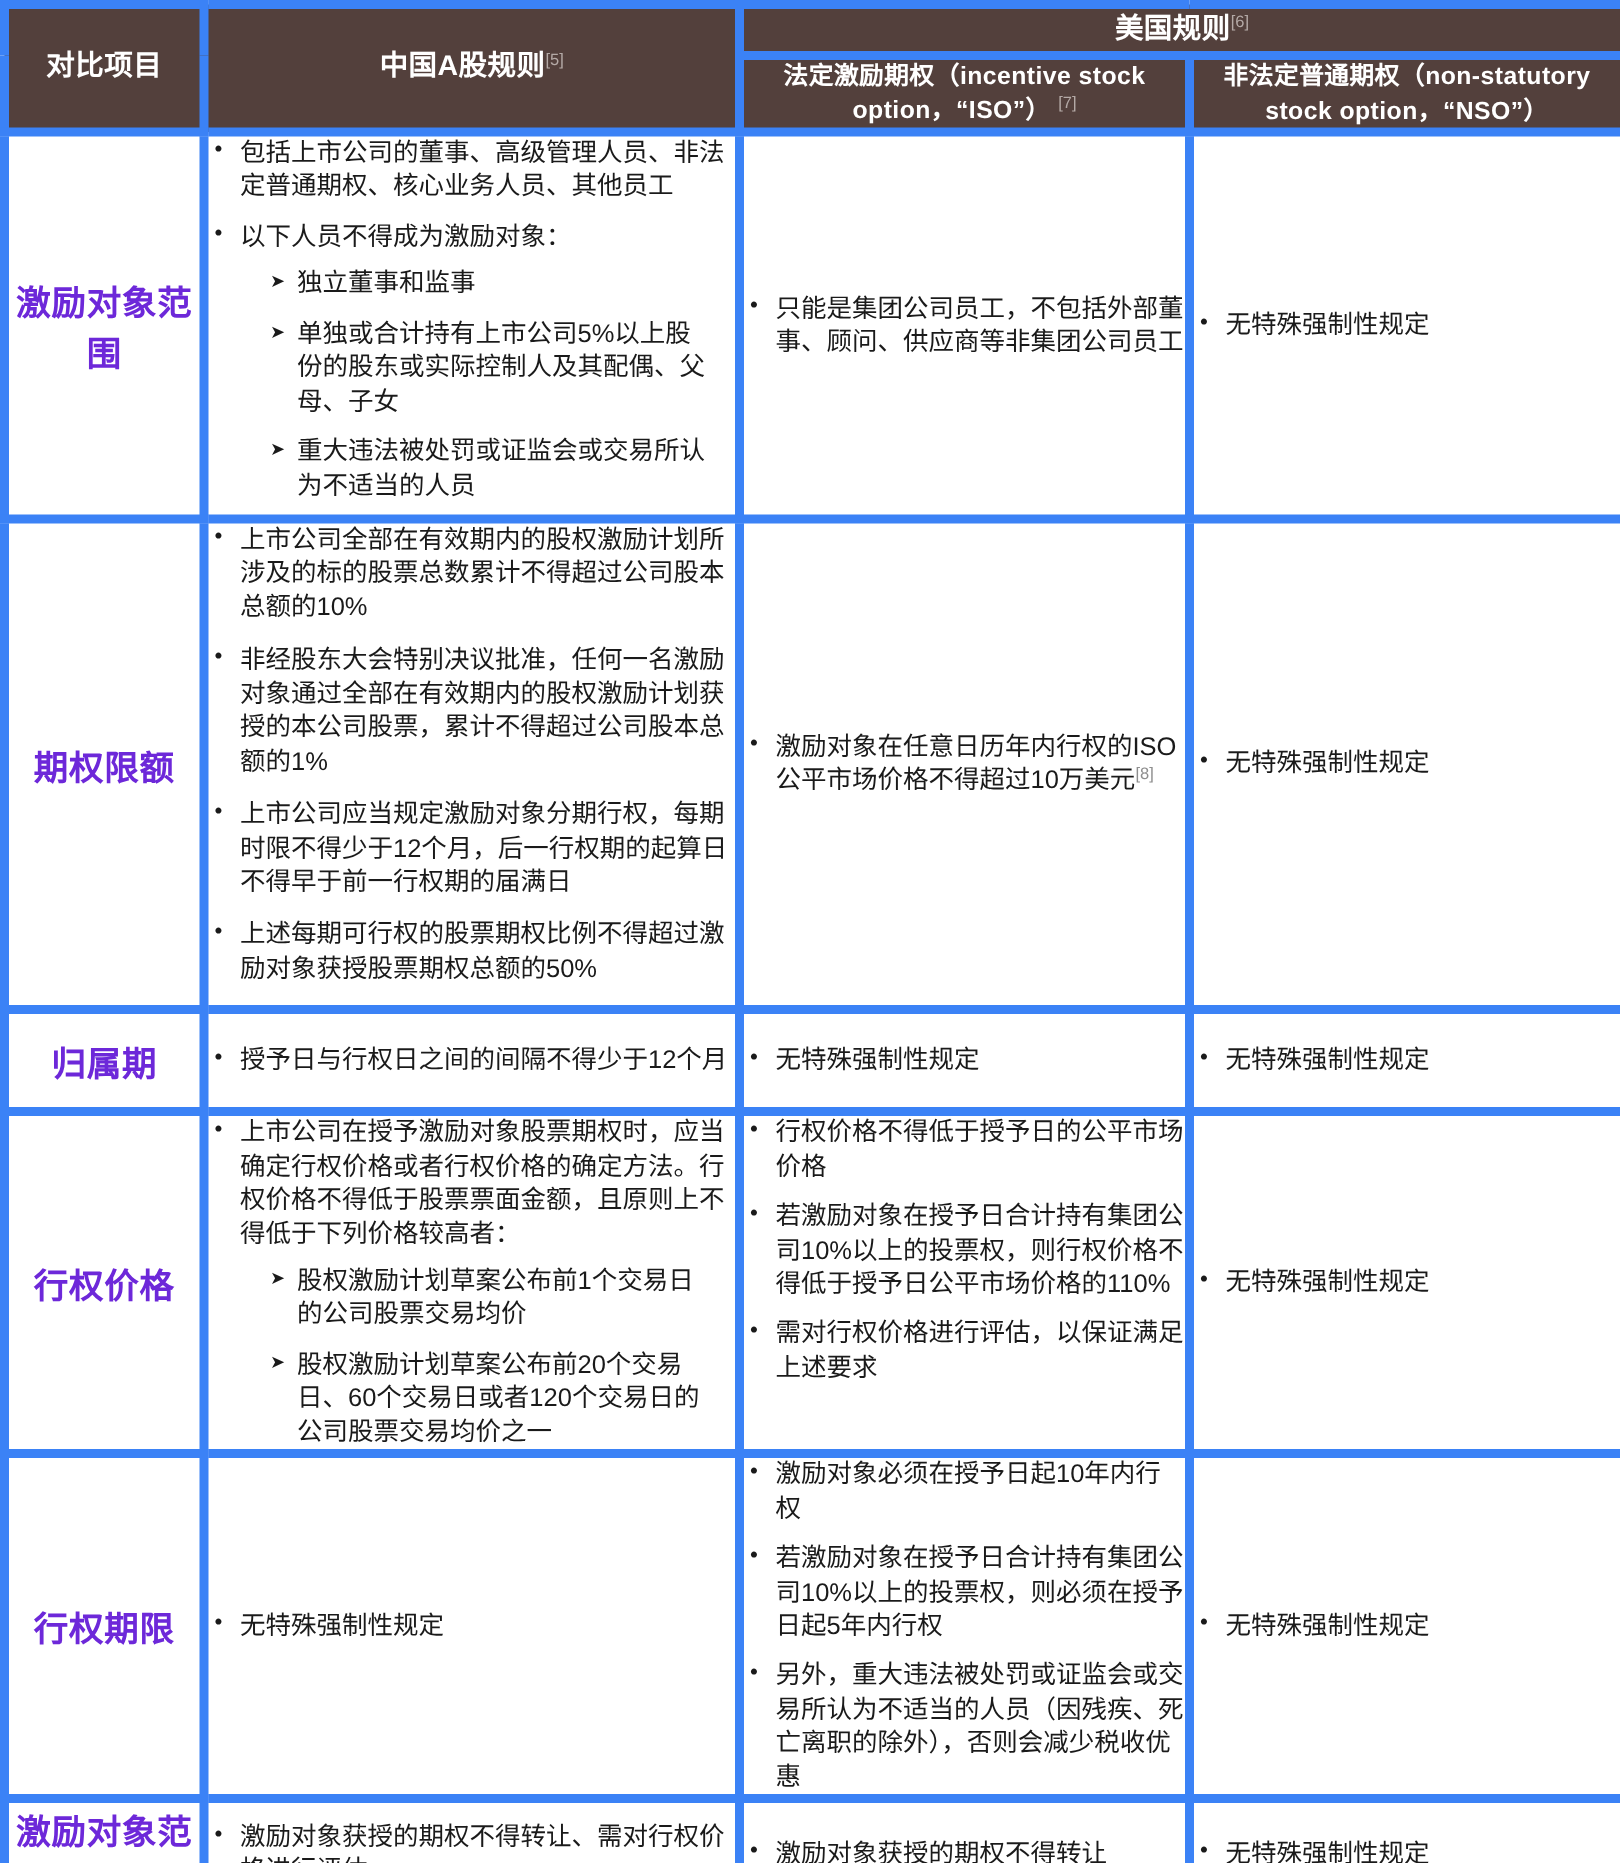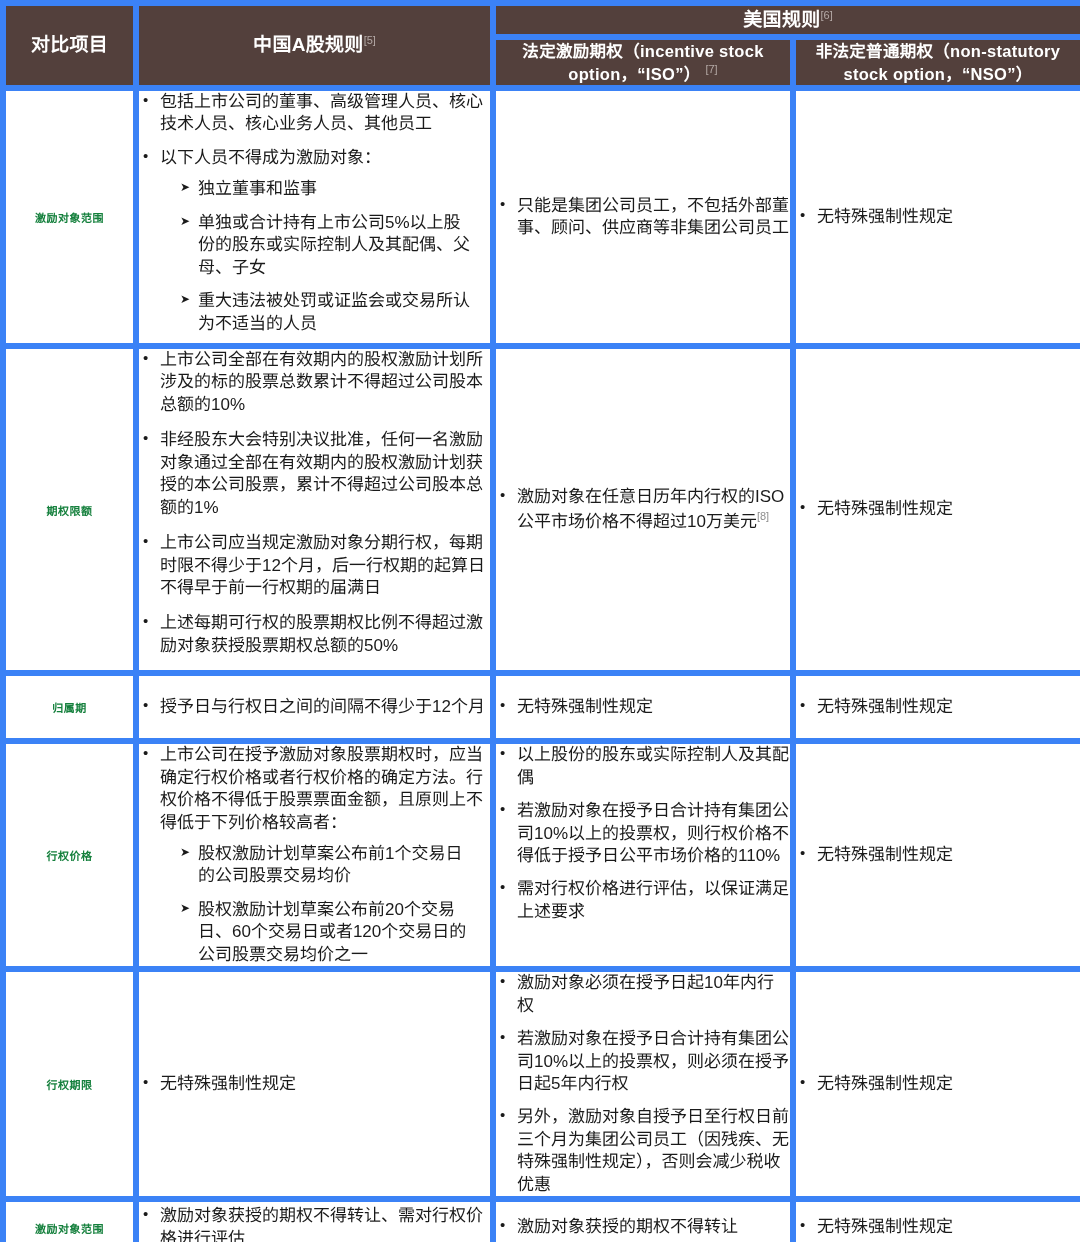--- a/index.html
+++ b/index.html
@@ -68,22 +68,22 @@
     font-weight: normal;
     color: #8e8e8e;
     vertical-align: super;
     letter-spacing: 0;
   }
 
   
   .rowlabel {
     text-align: center;
     font-weight: bold;
-    font-size: 11px;
-    color: #15803d;
+    font-size: 23px;
+    color: #6d28d9;
     letter-spacing: .5px;
     padding: 2px 2px;
   }
   .cell {
     padding: 10px 10px 10px 8px;
     font-size: 17px;
     line-height: 1.32;
     color: #1a1a1a;
   }
   .cell.mid { vertical-align: middle; }
@@ -164,21 +164,21 @@
         <span>非法定普通期权（non-statutory stock option，“NSO”）</span>
       </th>
     </tr>
   </thead>
   <tbody id="tbody">
       <tr style="height: 258px;">
         <td class="rowlabel">激励对象范围</td>
         <td class="cell topv">
           <ul class="bl">
             <li>
-              <span class="btxt">包括上市公司的董事、高级管理人员、核心技术人员、核心业务人员、其他员工</span>
+              <span class="btxt">包括上市公司的董事、高级管理人员、非法定普通期权、核心业务人员、其他员工</span>
             </li>
             <li>
               <span class="btxt">以下人员不得成为激励对象：</span>
               <ul class="sub">
                 <li>独立董事和监事</li>
                 <li>单独或合计持有上市公司5%以上股份的股东或实际控制人及其配偶、父母、子女</li>
                 <li>重大违法被处罚或证监会或交易所认为不适当的人员</li>
               </ul>
             </li>
           </ul>
@@ -264,21 +264,21 @@
               <ul class="sub">
                 <li>股权激励计划草案公布前1个交易日的公司股票交易均价</li>
                 <li>股权激励计划草案公布前20个交易日、60个交易日或者120个交易日的公司股票交易均价之一</li>
               </ul>
             </li>
           </ul>
         </td>
         <td class="cell topv">
           <ul class="bl">
             <li>
-              <span class="btxt">以上股份的股东或实际控制人及其配偶</span>
+              <span class="btxt">行权价格不得低于授予日的公平市场价格</span>
             </li>
             <li>
               <span class="btxt">若激励对象在授予日合计持有集团公司10%以上的投票权，则行权价格不得低于授予日公平市场价格的110%</span>
             </li>
             <li>
               <span class="btxt">需对行权价格进行评估，以保证满足上述要求</span>
             </li>
           </ul>
         </td>
         <td class="cell mid">
@@ -300,21 +300,21 @@
         </td>
         <td class="cell topv">
           <ul class="bl">
             <li>
               <span class="btxt">激励对象必须在授予日起10年内行权</span>
             </li>
             <li>
               <span class="btxt">若激励对象在授予日合计持有集团公司10%以上的投票权，则必须在授予日起5年内行权</span>
             </li>
             <li>
-              <span class="btxt">另外，激励对象自授予日至行权日前三个月为集团公司员工（因残疾、无特殊强制性规定），否则会减少税收优惠</span>
+              <span class="btxt">另外，重大违法被处罚或证监会或交易所认为不适当的人员（因残疾、死亡离职的除外），否则会减少税收优惠</span>
             </li>
           </ul>
         </td>
         <td class="cell mid">
           <ul class="bl">
             <li>
               <span class="btxt">无特殊强制性规定</span>
             </li>
           </ul>
         </td>

